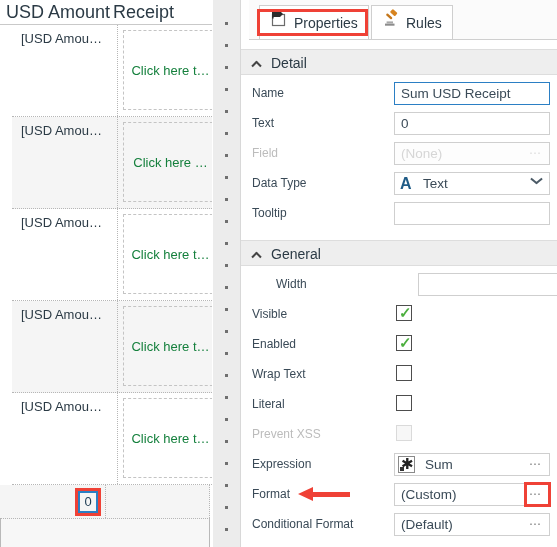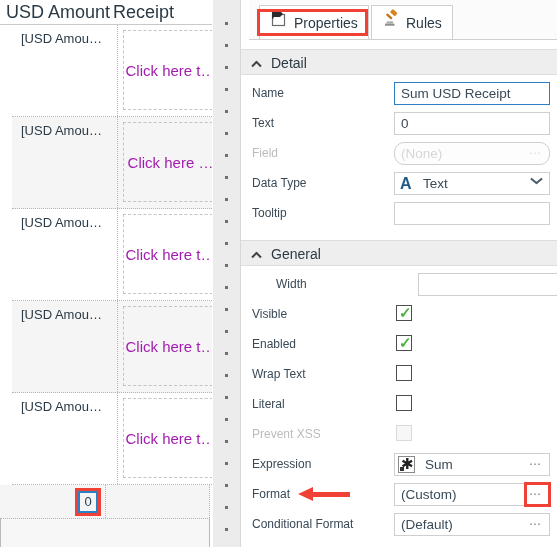--- a/index.html
+++ b/index.html
@@ -61,22 +61,22 @@
   }
   .cell-receipt {
     position: absolute; left: 106px; top: 0;
     width: 104px; height: 100%;
     border-right: 1px dotted #b6b6b6;
   }
   .dropzone {
     position: absolute; left: 5px; top: 5px;
     width: 95px; height: 80px;
     border: 1px dashed #c4c4c4;
-    color: #a21caf;
-    font-size: 15px;
+    color: #15803d;
+    font-size: 13px;
     line-height: 80px;
     text-align: center;
     white-space: nowrap;
     overflow: hidden;
   }
 
   
   .row-total {
     position: absolute; left: 0;
     width: 210px; height: 34px;
@@ -196,21 +196,21 @@
     background: #ffffff;
     font-size: 13.5px;
     color: #3a4a57;
     line-height: 21px;
     padding-left: 6px;
     white-space: nowrap;
     overflow: hidden;
   }
   .pvalue.focused { border: 1px solid #2b7fc4; }
   .pvalue.empty { }
-  .pvalue.disabled { color: #d6d6d6; background: #fdfdfd; border-radius: 10px; }
+  .pvalue.disabled { color: #d6d6d6; background: #fdfdfd; }
   .pvalue .ell {
     position: absolute; right: 7px; top: 0;
     line-height: 21px;
     color: #7b7b7b;
     letter-spacing: 1px;
     font-size: 12px;
   }
   .pvalue .ell.disabled { color: #dcdcdc; }
 
   .pvalue .dtext { margin-left: 22px; }

